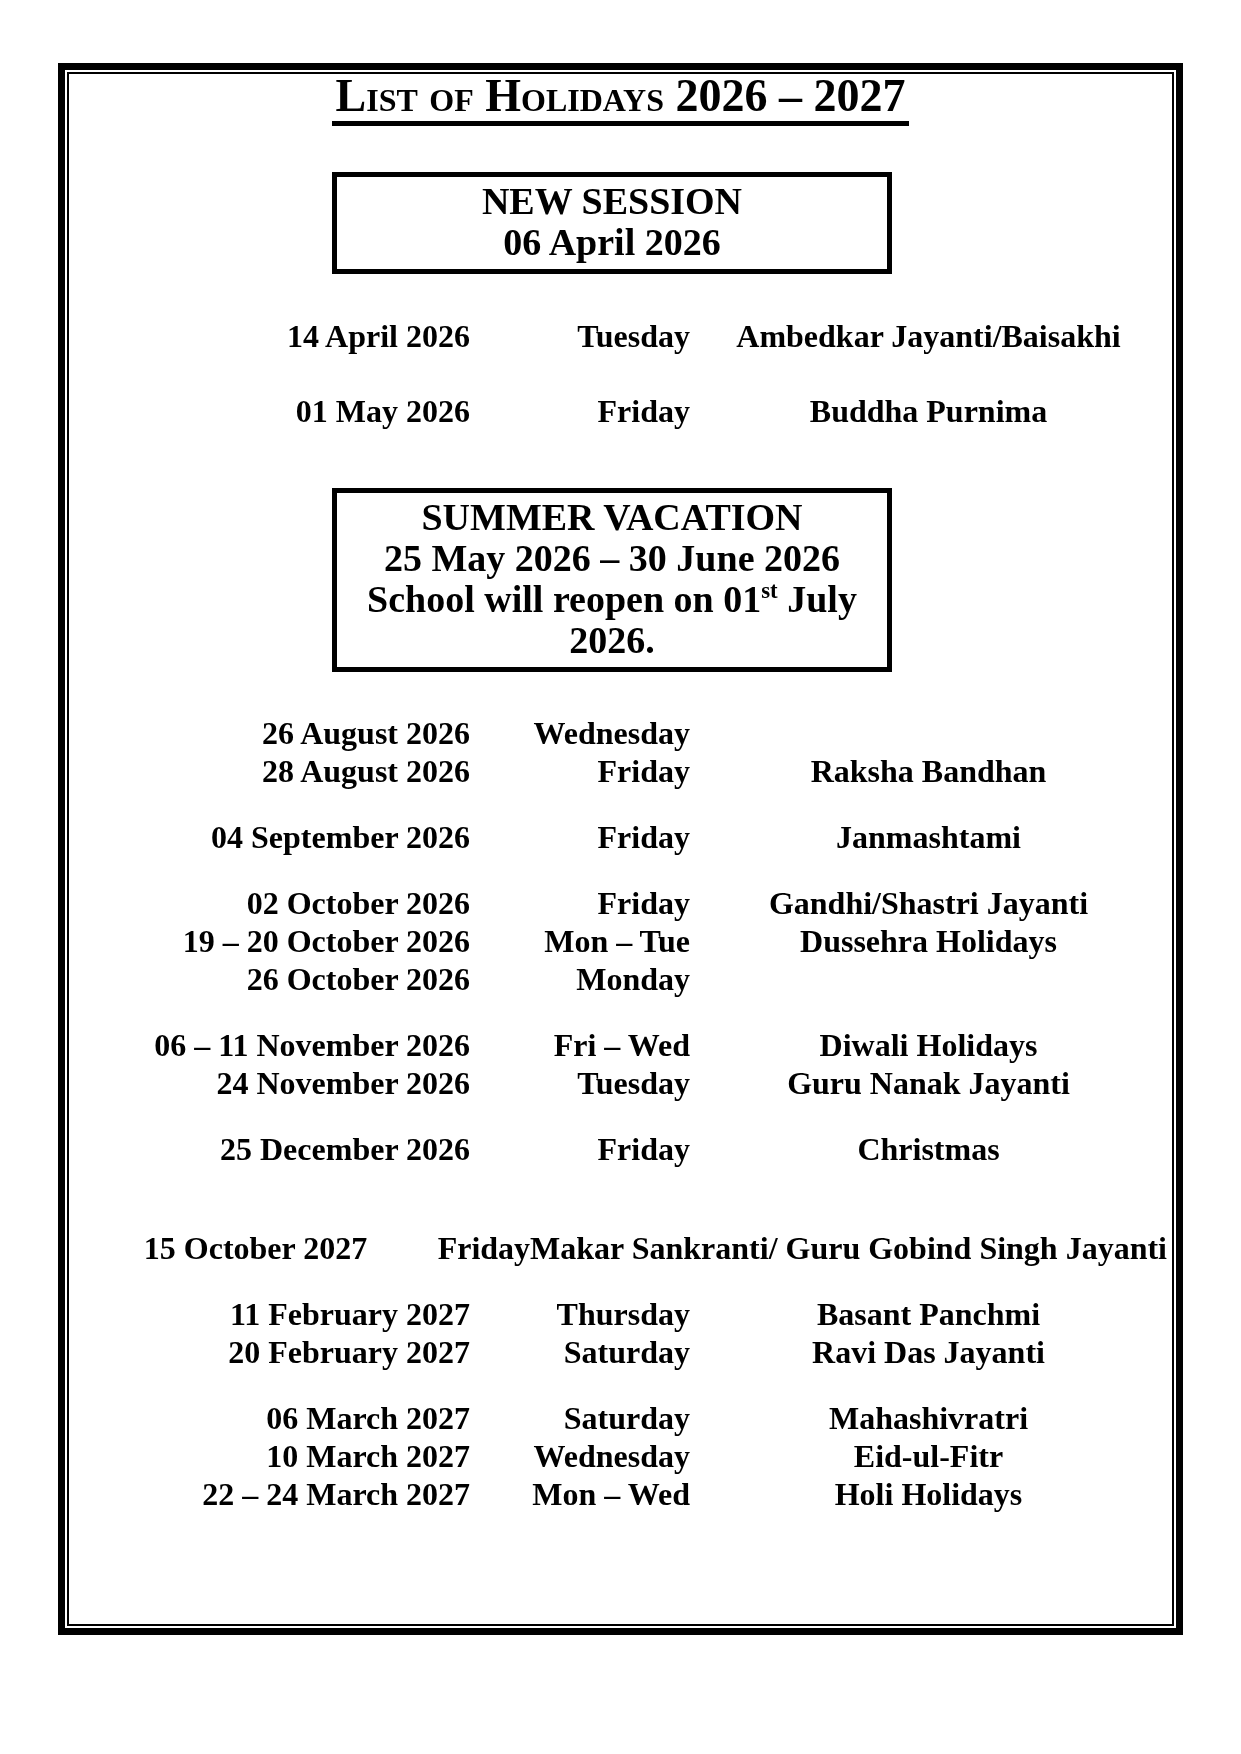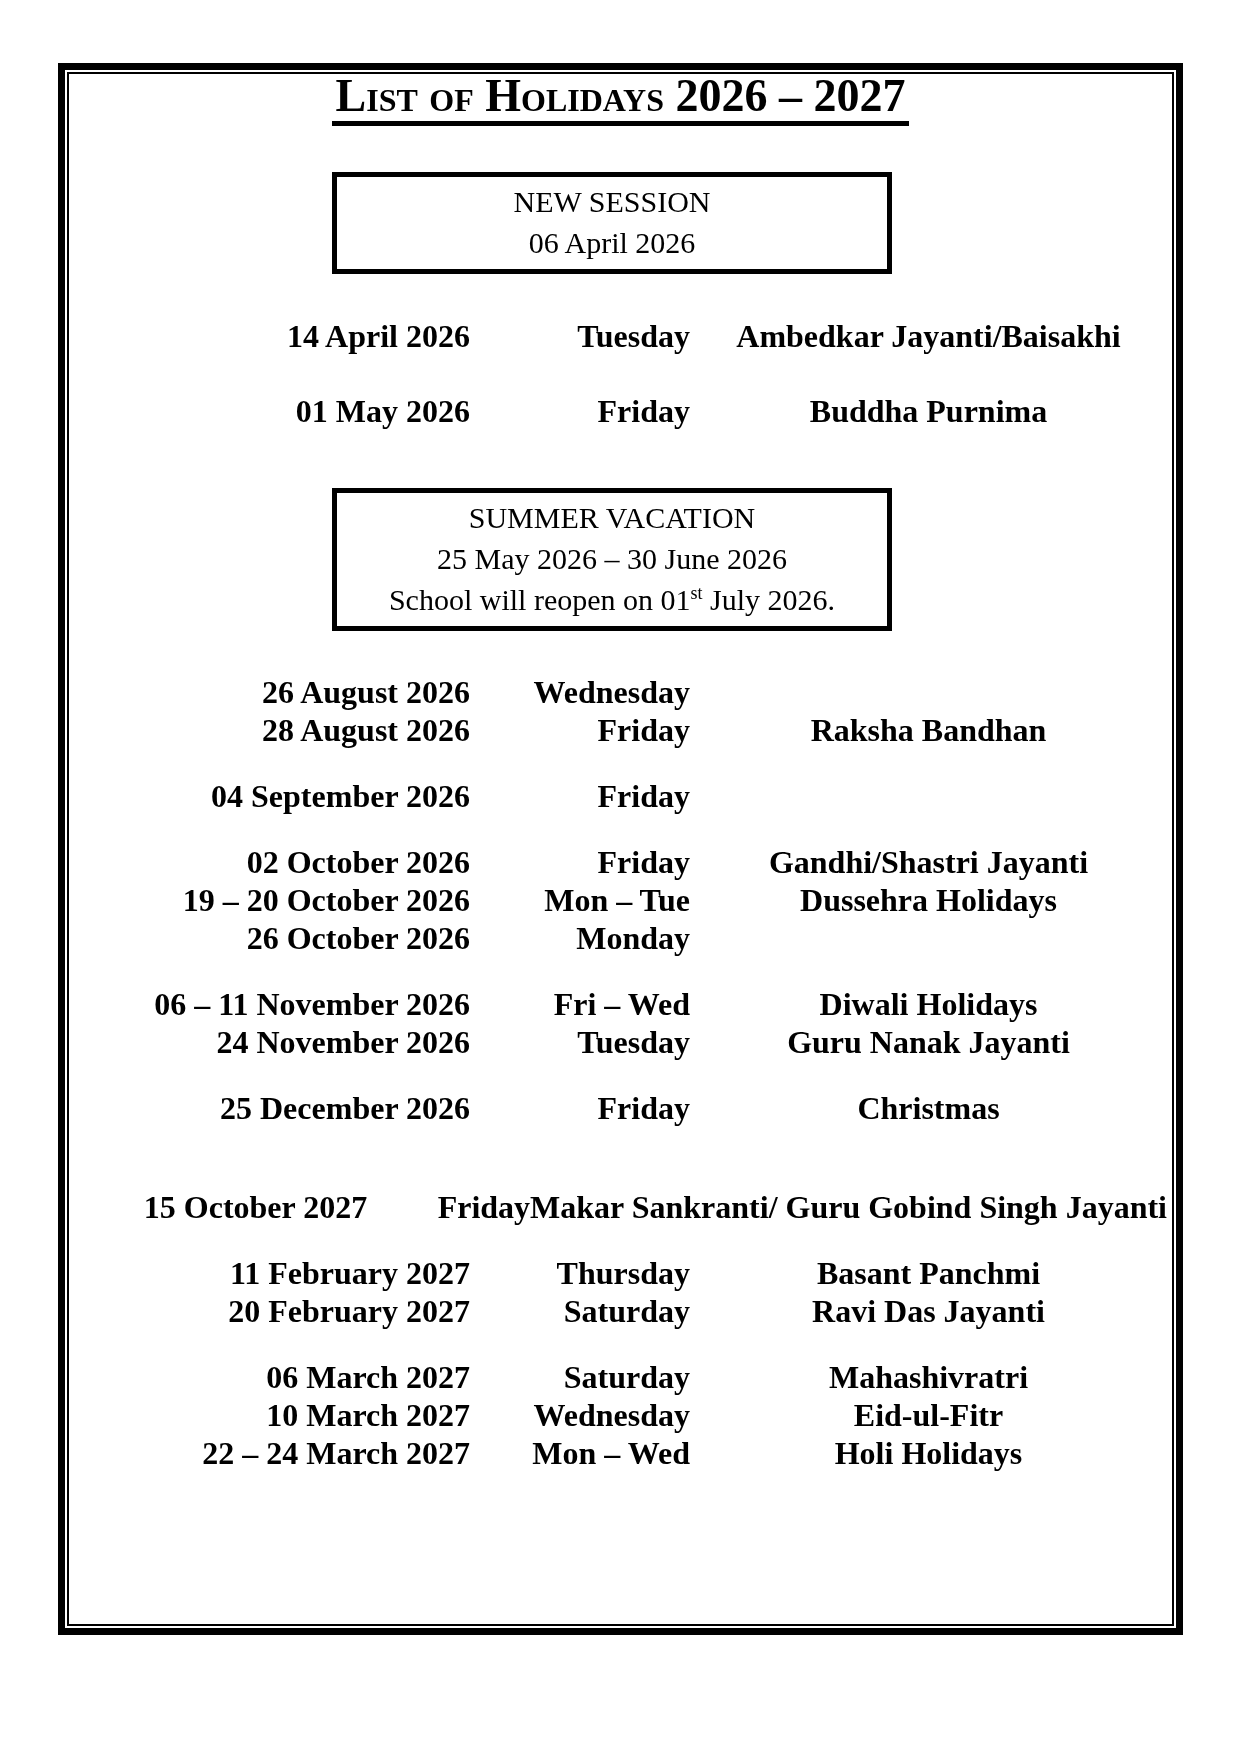--- a/index.html
+++ b/index.html
@@ -49,23 +49,23 @@
     padding: 0 4px 1px 4px;
   }
   .section-box {
     width: 550px;
     margin-left: 258px; 
     border: 5px solid #000000;
     text-align: center;
     padding: 4px 0 6px 0;
   }
   .section-box .box-line {
-    font-size: 30px;
+    font-size: 38px;
     line-height: 41px;
-    font-weight: normal;
+    font-weight: bold;
   }
   .box-new-session   { margin-top: 46px; }
   .box-summer        { margin-top: 58px; }
   .box-winter        { margin-top: 48px; }
   sup.ordinal {
     font-size: 60%;
     vertical-align: super;
     line-height: 0;
   }
   .rows-area-1 { margin-top: 43px; }
@@ -149,20 +149,21 @@
       <div class="row">
         <span class="c-date">28 August 2026</span>
         <span class="c-day">Friday</span>
         <span class="c-name">Raksha Bandhan</span>
       </div>
     </div>
     <div class="group">
       <div class="row">
         <span class="c-date">04 September 2026</span>
         <span class="c-day">Friday</span>
+        <span class="c-name">Janmashtami</span>
       </div>
     </div>
     <div class="group">
       <div class="row">
         <span class="c-date">02 October 2026</span>
         <span class="c-day">Friday</span>
         <span class="c-name">Gandhi/Shastri Jayanti</span>
       </div>
       <div class="row">
         <span class="c-date">19 – 20 October 2026</span>

